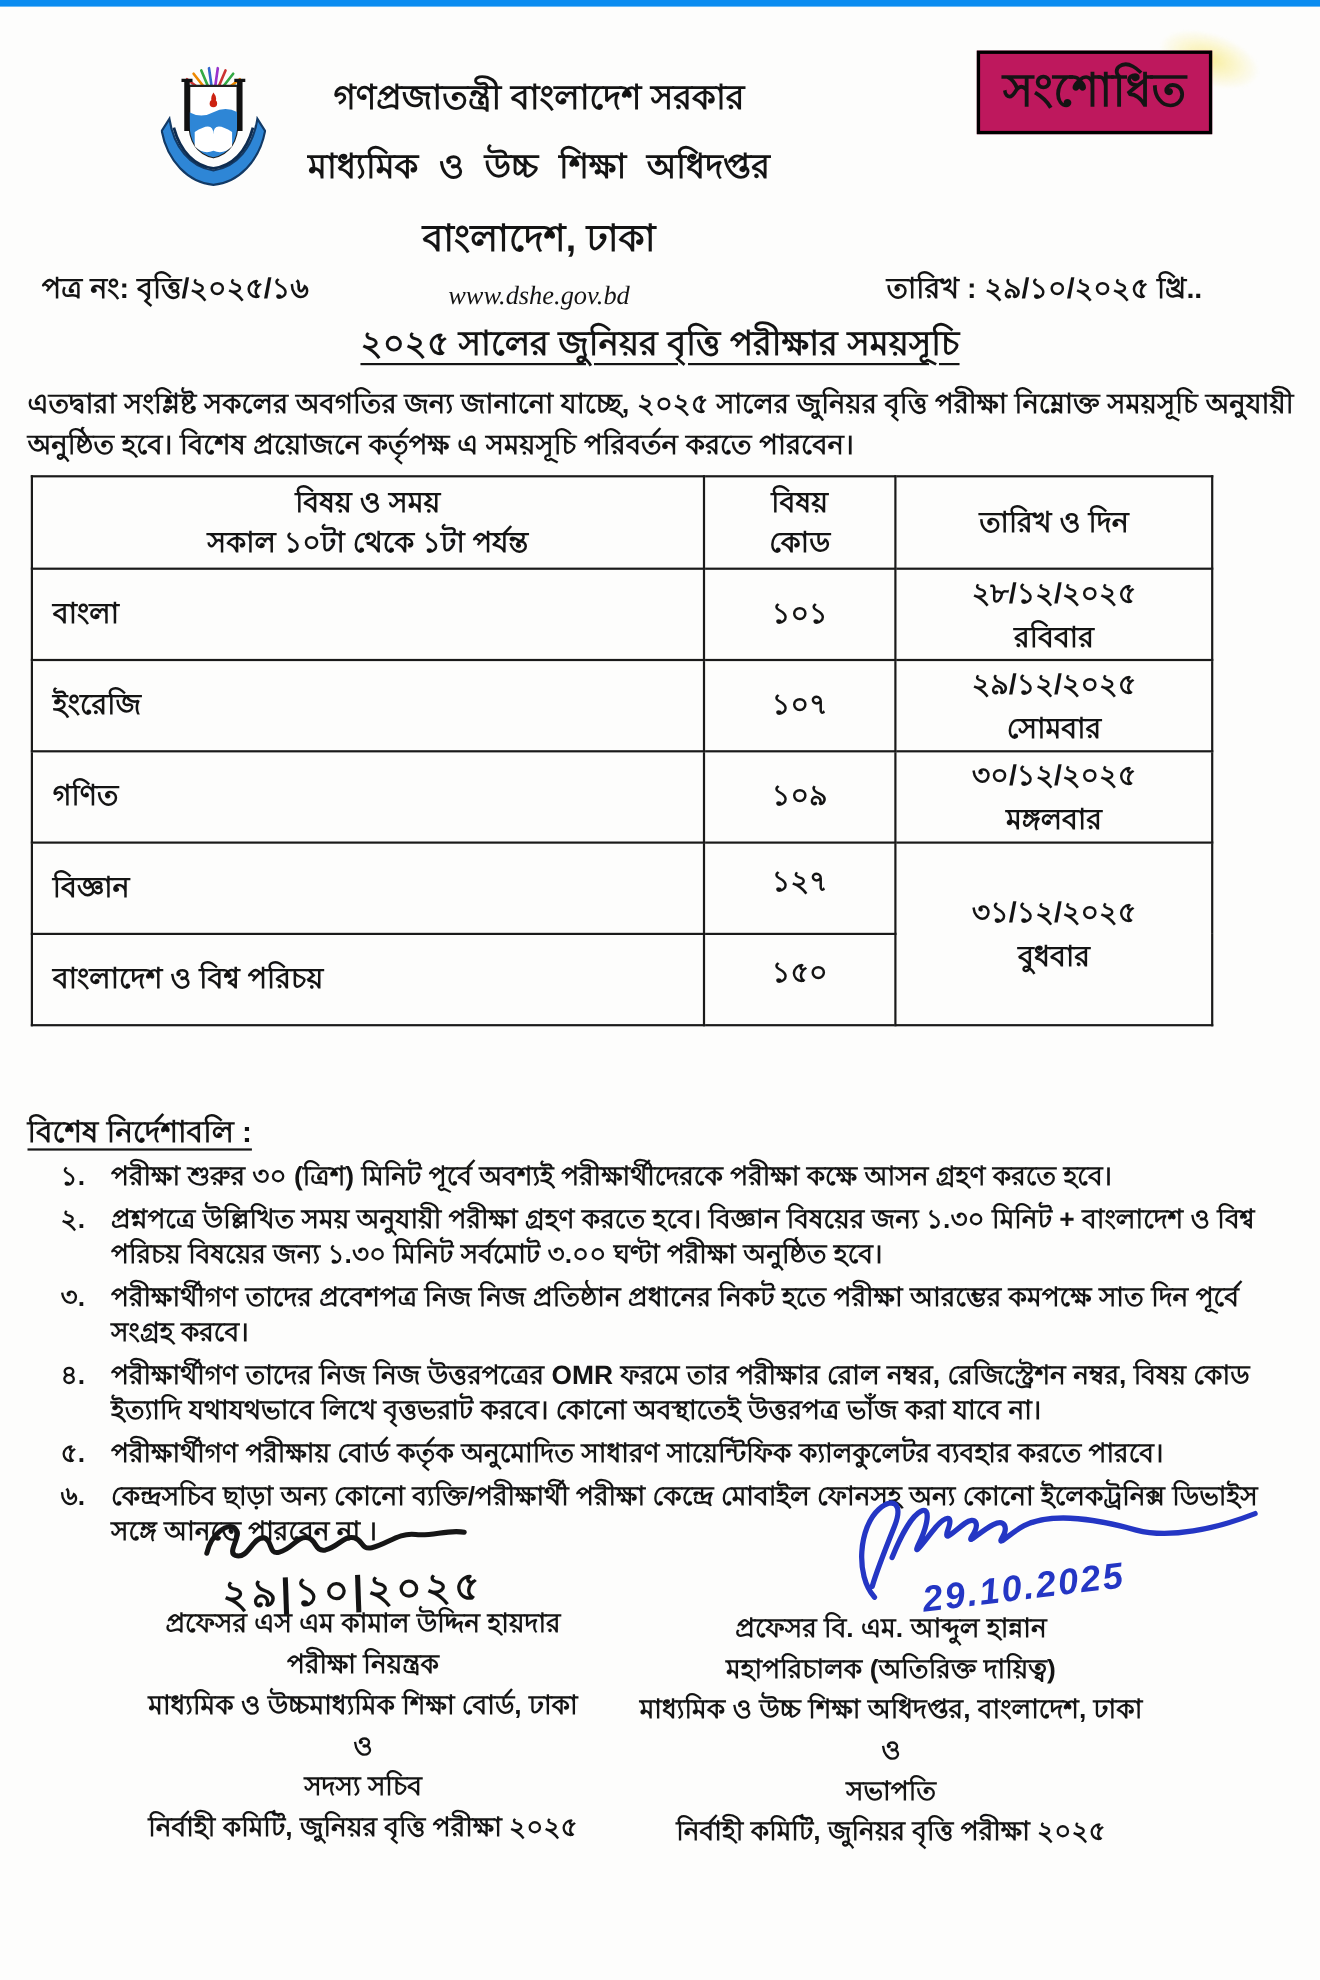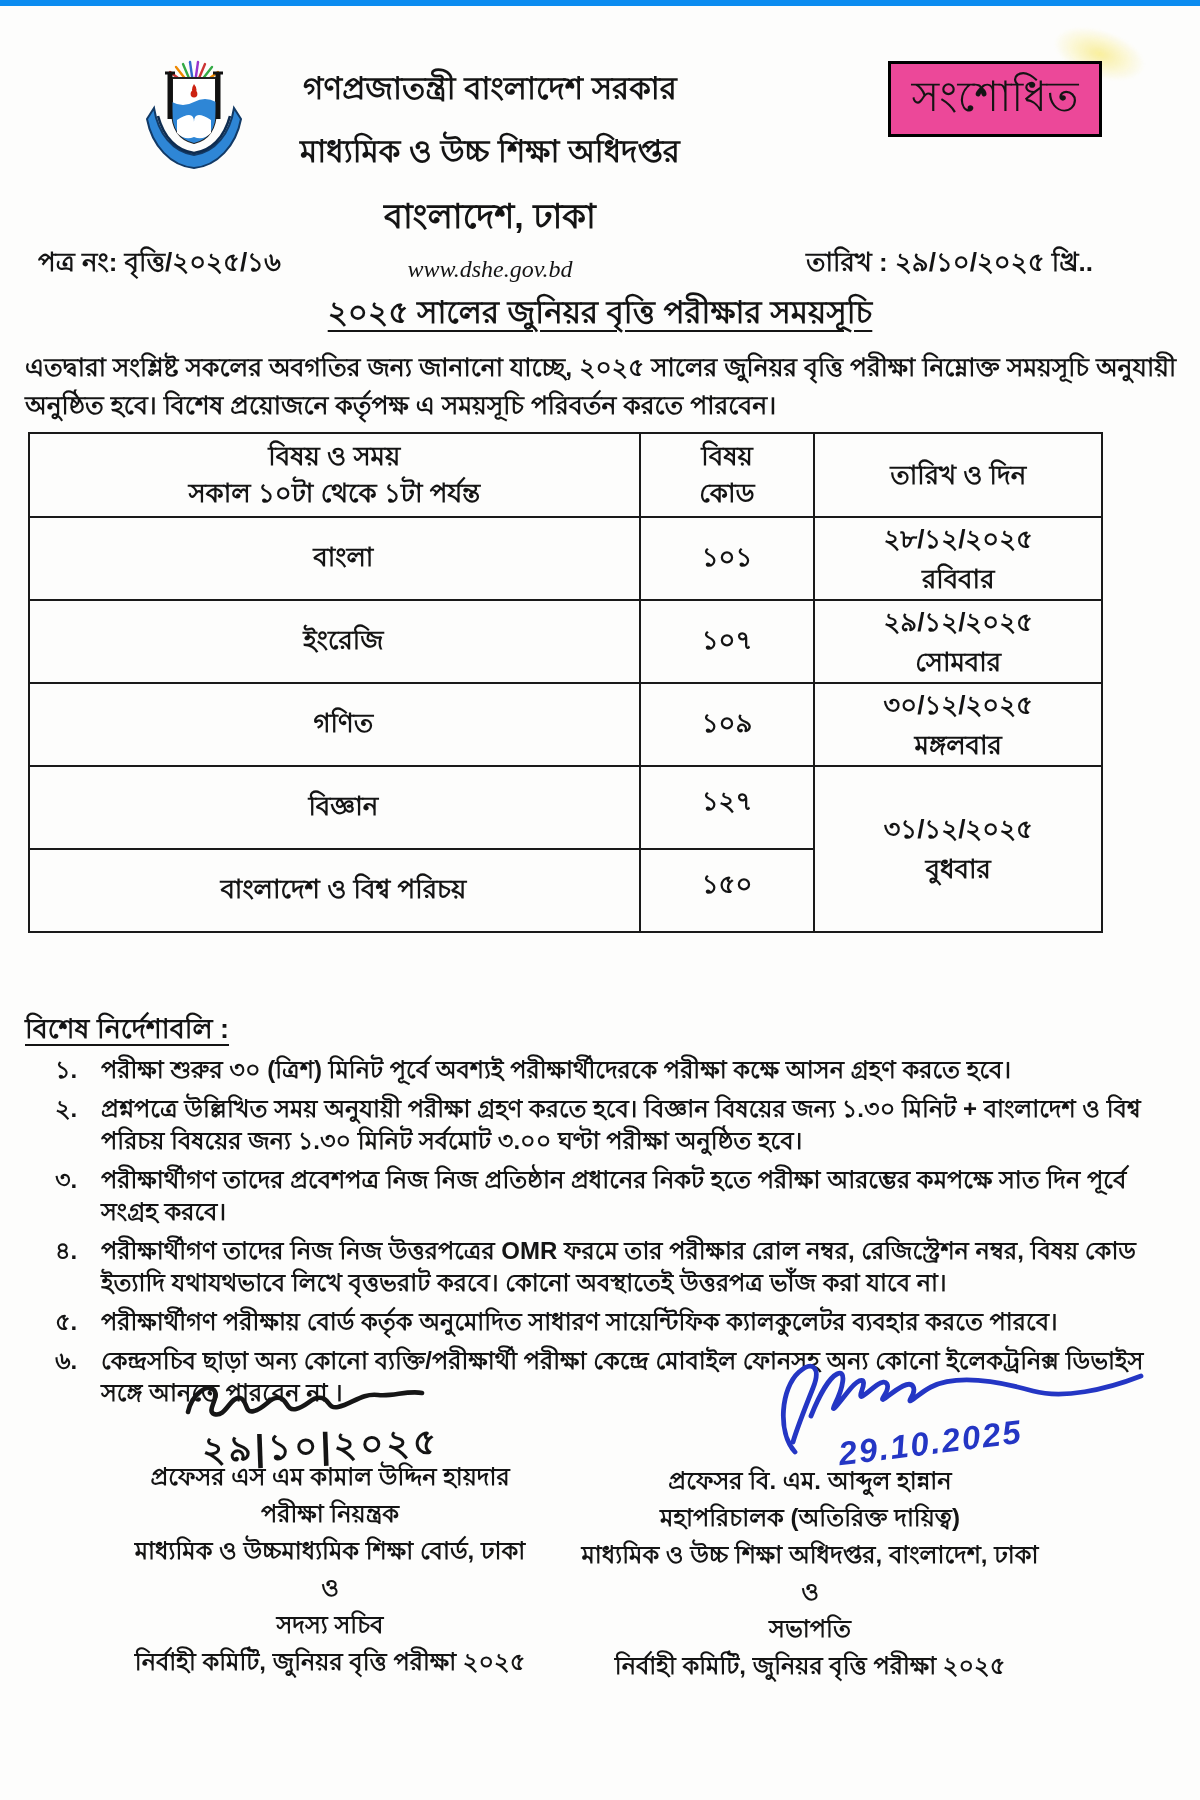--- a/index.html
+++ b/index.html
@@ -16,43 +16,43 @@
   .top-strip { position:absolute; top:0; left:0; width:1200px; height:6px; background:#0b8cf0; }
   .smudge {
     position:absolute; left:1052px; top:30px; width:95px; height:48px;
     background:radial-gradient(ellipse at center, rgba(248,236,140,.85), rgba(248,236,140,0) 70%);
     transform:rotate(18deg); filter:blur(1px); pointer-events:none;
   }
   
   .logo { position:absolute; left:146px; top:58px; width:96px; height:112px; }
   .org { position:absolute; left:170px; top:64px; width:640px; text-align:center; }
   .org .l1 { font-size:31px; font-weight:700; margin-bottom:11px; }
-  .org .l2 { font-size:31px; font-weight:700; margin-bottom:11px; }
+  .org .l2 { font-size:31px; font-weight:700; margin-bottom:11px;font-family:Liberation Mono, monospace; }
   .org .l3 { font-size:34px; font-weight:700; margin-bottom:9px; }
   .org .site { font-family:"Liberation Serif","DejaVu Serif",serif; font-style:italic; font-size:24px; font-weight:500; }
   .revised-box {
     position:absolute; left:888px; top:46px; width:214px; height:76px;
     border:3px solid #000; display:flex; align-items:center; justify-content:center;
-    font-size:42px; font-weight:400; background:#ec4899;margin-top:15px;
+    font-size:42px; font-weight:700; background:#be185d;
   }
   
   .ref-row { position:absolute; top:242px; left:38px; width:1055px; display:flex; justify-content:space-between; font-size:26px; font-weight:700; }
   
   .title { position:absolute; top:288px; left:0; width:1200px; text-align:center; font-size:31px; font-weight:700; }
   .title span { text-decoration:underline; text-underline-offset:7px; text-decoration-thickness:2px; }
   
   .intro { position:absolute; top:348px; left:25px; width:1160px; font-size:25px; font-weight:700; line-height:38px; }
   
   table.sched { position:absolute; top:432px; left:28px; width:1075px; border-collapse:collapse; }
   table.sched th, table.sched td { border:2.5px solid #1a1a1a; font-weight:700; }
   table.sched thead tr { height:84px; }
   table.sched tbody tr { height:83px; }
   th.c1, th.c2, th.c3 { font-size:26px; text-align:center; vertical-align:middle; }
   th .hl { line-height:37px; }
-  td.subject { font-size:26px; text-align:center; padding-left:18px; vertical-align:middle; }
+  td.subject { font-size:26px; text-align:left; padding-left:18px; vertical-align:middle; }
   td.code { font-size:26px; text-align:center; vertical-align:middle;border-radius:21px; }
   td.code.vt { vertical-align:top; padding-top:14px; }
   td.dateday { font-size:26px; text-align:center; vertical-align:middle; line-height:40px; }
   
   .instr-head { position:absolute; top:1008px; left:25px; font-size:27px; font-weight:700; text-decoration:underline; text-underline-offset:6px; text-decoration-thickness:2px; }
   .instr-list { position:absolute; top:1054px; left:55px; width:1110px; }
   .instr-item { display:flex; margin-bottom:7px; font-size:24px; font-weight:700; line-height:32px; }
   .instr-item .num { width:46px; flex:none; }
   .instr-item .txt { flex:1; }
   

